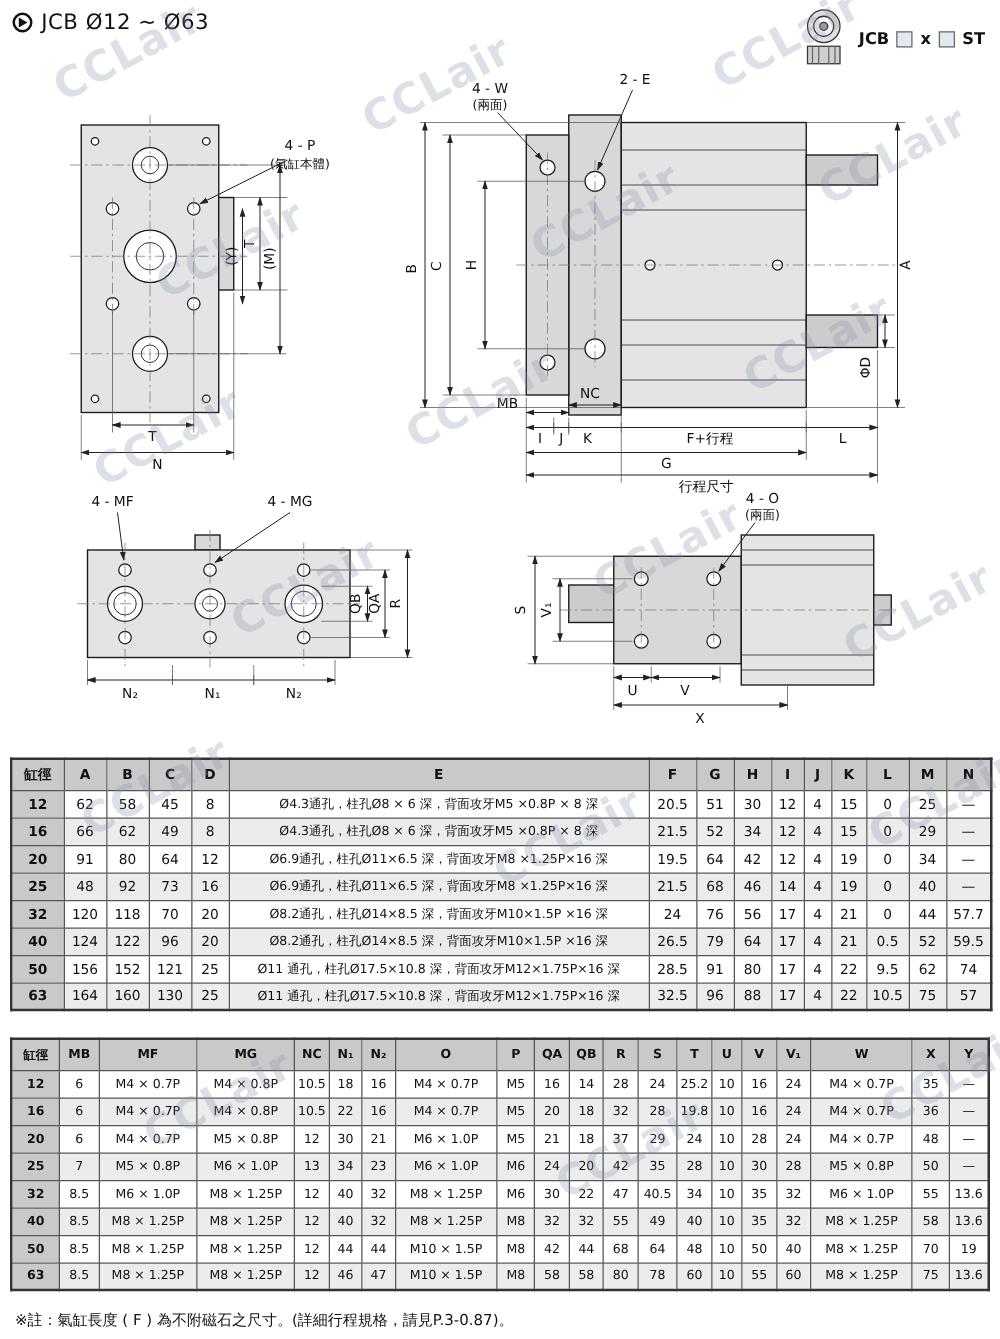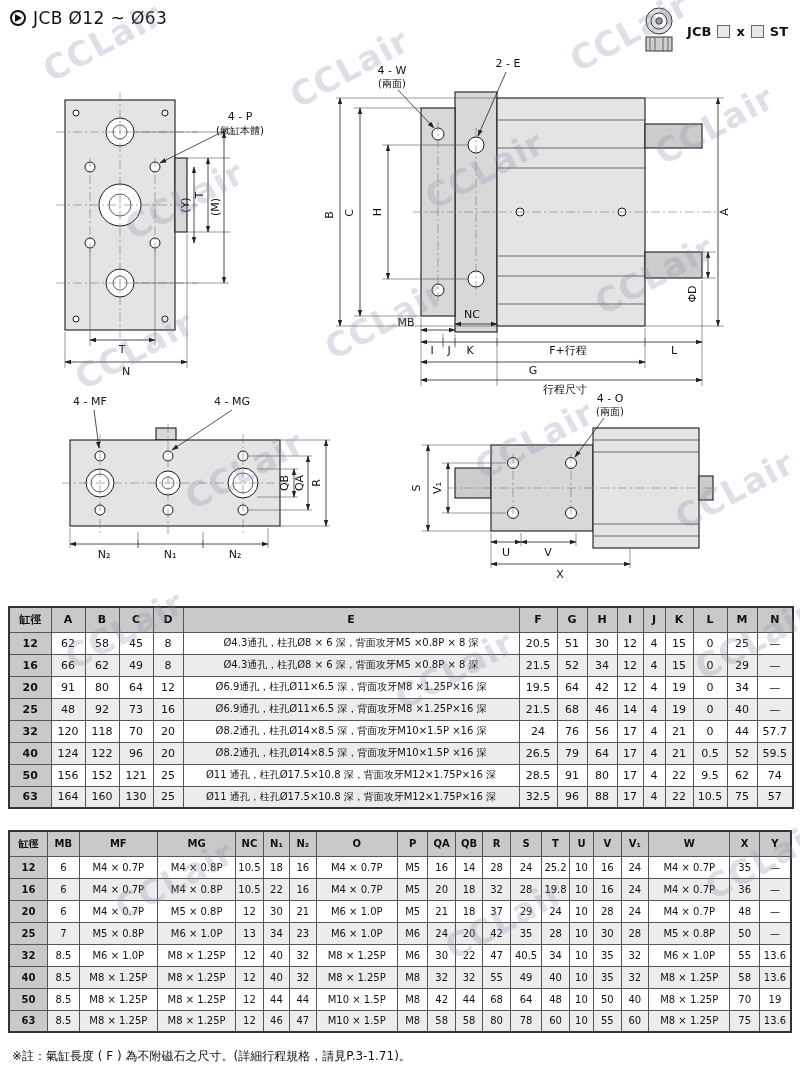--- a/index.html
+++ b/index.html
@@ -655,21 +655,21 @@
         <td>10</td>
         <td>55</td>
         <td>60</td>
         <td>M8 × 1.25P</td>
         <td>75</td>
         <td>13.6</td>
       </tr>
     </tbody>
   </table>
 
-<div class="note">※註：氣缸長度 ( F ) 為不附磁石之尺寸。(詳細行程規格，請見P.3-1.71)。</div>
+<div class="note">※註：氣缸長度 ( F ) 為不附磁石之尺寸。(詳細行程規格，請見P.3-0.87)。</div>
 
 <div class="watermarks">
   <span class="wm" style="left:38px;top:22px">CCLair</span>
   <span class="wm" style="left:285px;top:48px">CCLair</span>
   <span class="wm" style="left:565px;top:12px">CCLair</span>
   <span class="wm" style="left:120px;top:180px">CCLair</span>
   <span class="wm" style="left:420px;top:150px">CCLair</span>
   <span class="wm" style="left:650px;top:105px">CCLair</span>
   <span class="wm" style="left:70px;top:330px">CCLair</span>
   <span class="wm" style="left:320px;top:300px">CCLair</span>

